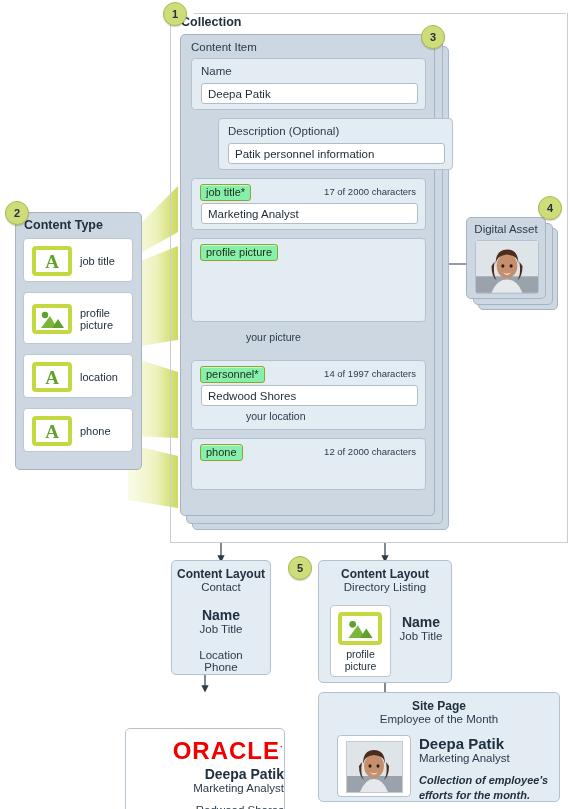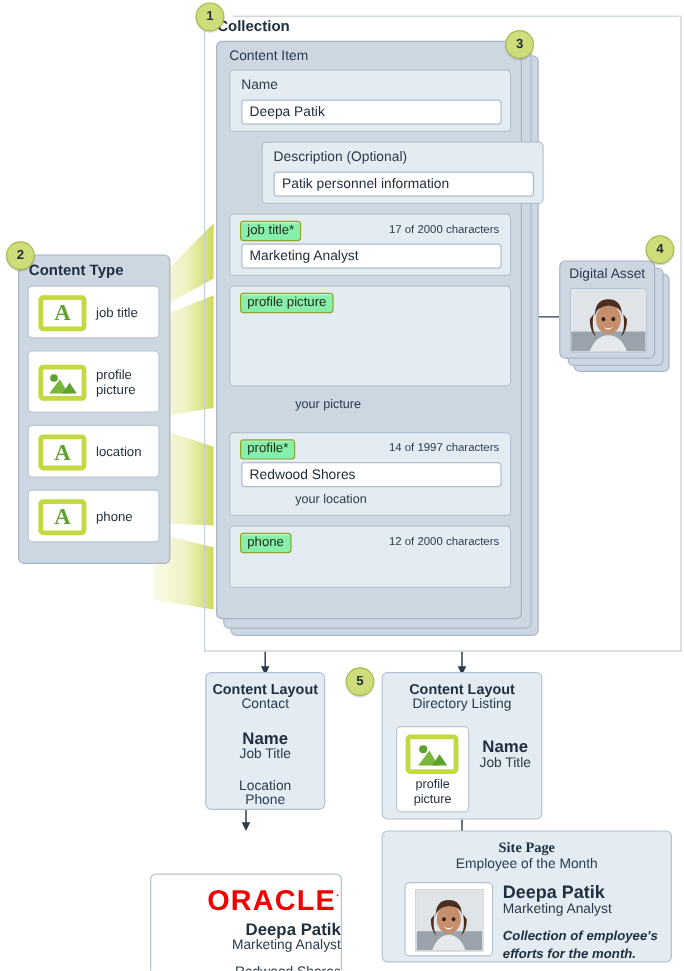--- a/index.html
+++ b/index.html
@@ -197,21 +197,21 @@
       <div class="charcount">17 of 2000 characters</div>
       <div class="input" style="top:24px;">Marketing Analyst</div>
     </div>
 
     <div class="field" style="top:203px;height:84px;">
       <div class="tag" style="top:5px;">profile picture</div>
       <div class="helper" style="top:92px;">your picture</div>
     </div>
 
     <div class="field" style="top:325px;height:70px;">
-      <div class="tag" style="top:5px;">profile*</div>
+      <div class="tag" style="top:5px;">personnel*</div>
       <div class="charcount">14 of 1997 characters</div>
       <div class="input" style="top:24px;">Redwood Shores</div>
       <div class="helper" style="top:49px;">your location</div>
     </div>
 
     <div class="field" style="top:403px;height:52px;">
       <div class="tag" style="top:5px;">phone</div>
       <div class="charcount">12 of 2000 characters</div>
     </div>
   </div>
@@ -307,21 +307,21 @@
 </div>
 
 <div class="ol-card">
   <div class="oracle-logo"><span>ORACLE</span><sup>·</sup></div>
   <div class="big-name" style="margin-top:3px;">Deepa Patik</div>
   <div class="sub-name">Marketing Analyst</div>
   <div class="sub-name" style="margin-top:10px;">Redwood Shores</div>
 </div>
 
 <div class="site-card">
-  <div style="text-align:center;margin-top:6px;font-family:Liberation Serif, serif;" class="lb-t1">Site Page</div>
+  <div style="text-align:center;margin-top:6px;" class="lb-t1">Site Page</div>
   <div style="text-align:center;" class="lb-t2">Employee of the Month</div>
   <div style="position:absolute;left:18px;top:42px;width:72px;height:60px;background:#fff;border:1px solid #b4c2cf;border-radius:4px;">
     <div style="position:absolute;left:8px;top:5px;width:55px;height:50px;border:1px solid #c3cbd3;overflow:hidden;">
       <svg viewBox="0 0 55 50" style="width:100%;height:100%;display:block;">
         <rect width="55" height="50" fill="#dfe4e8"></rect>
         <rect y="34" width="55" height="16" fill="#9aa3ab"></rect>
         <path d="M13 50 q5 -13 14 -13 q9 0 14 13 z" fill="#e6e9ec"></path>
         <ellipse cx="27" cy="24" rx="10" ry="12" fill="#c58f6e"></ellipse>
         <path d="M16 22 q0 -14 11 -14 q11 0 11 14 q0 -8 -11 -9 q-10 1 -11 9z" fill="#4a2d1e"></path>
         <path d="M15 20 q-2 12 2 18 q-5 -4 -5 -14z" fill="#4a2d1e"></path>

